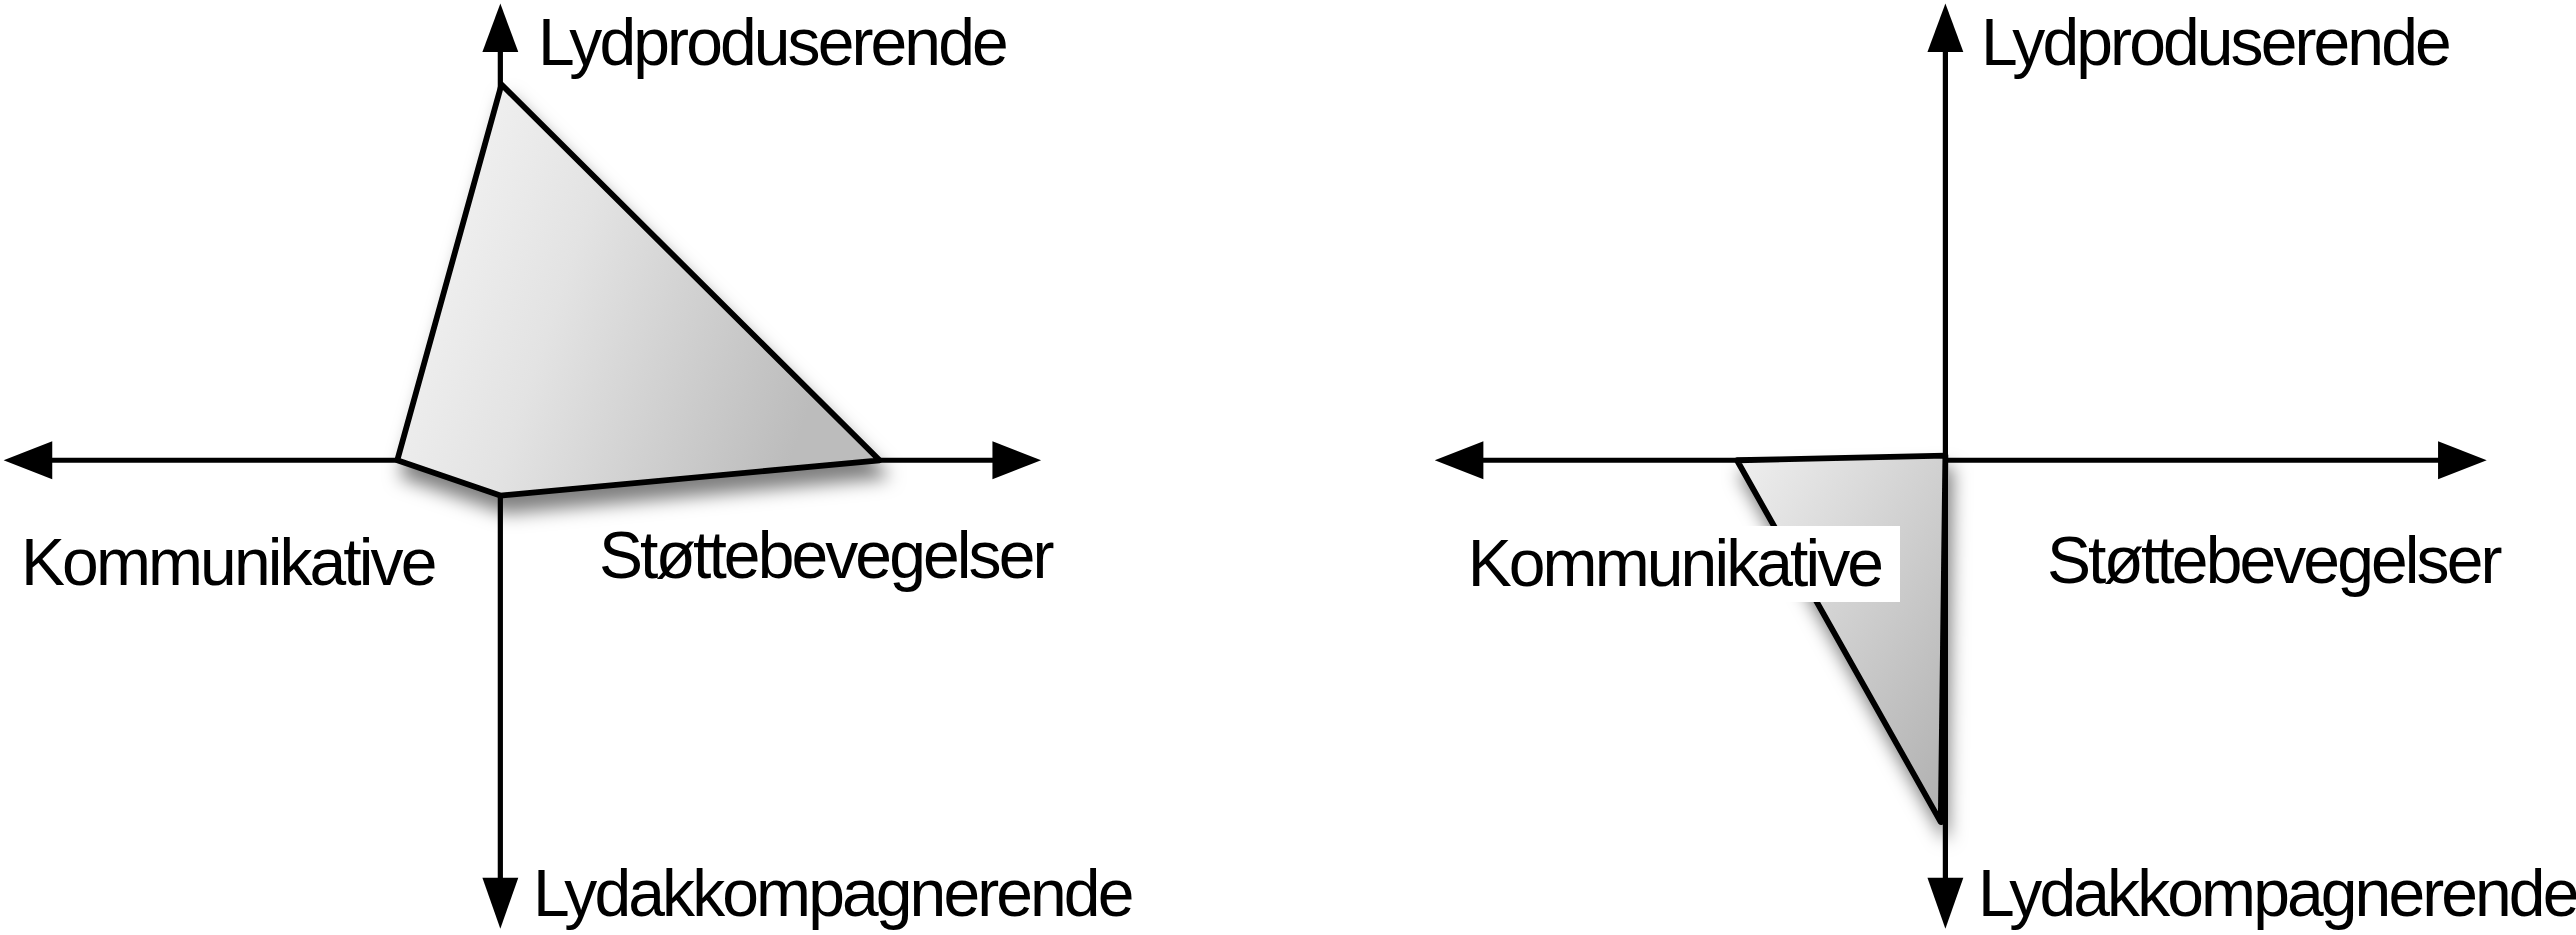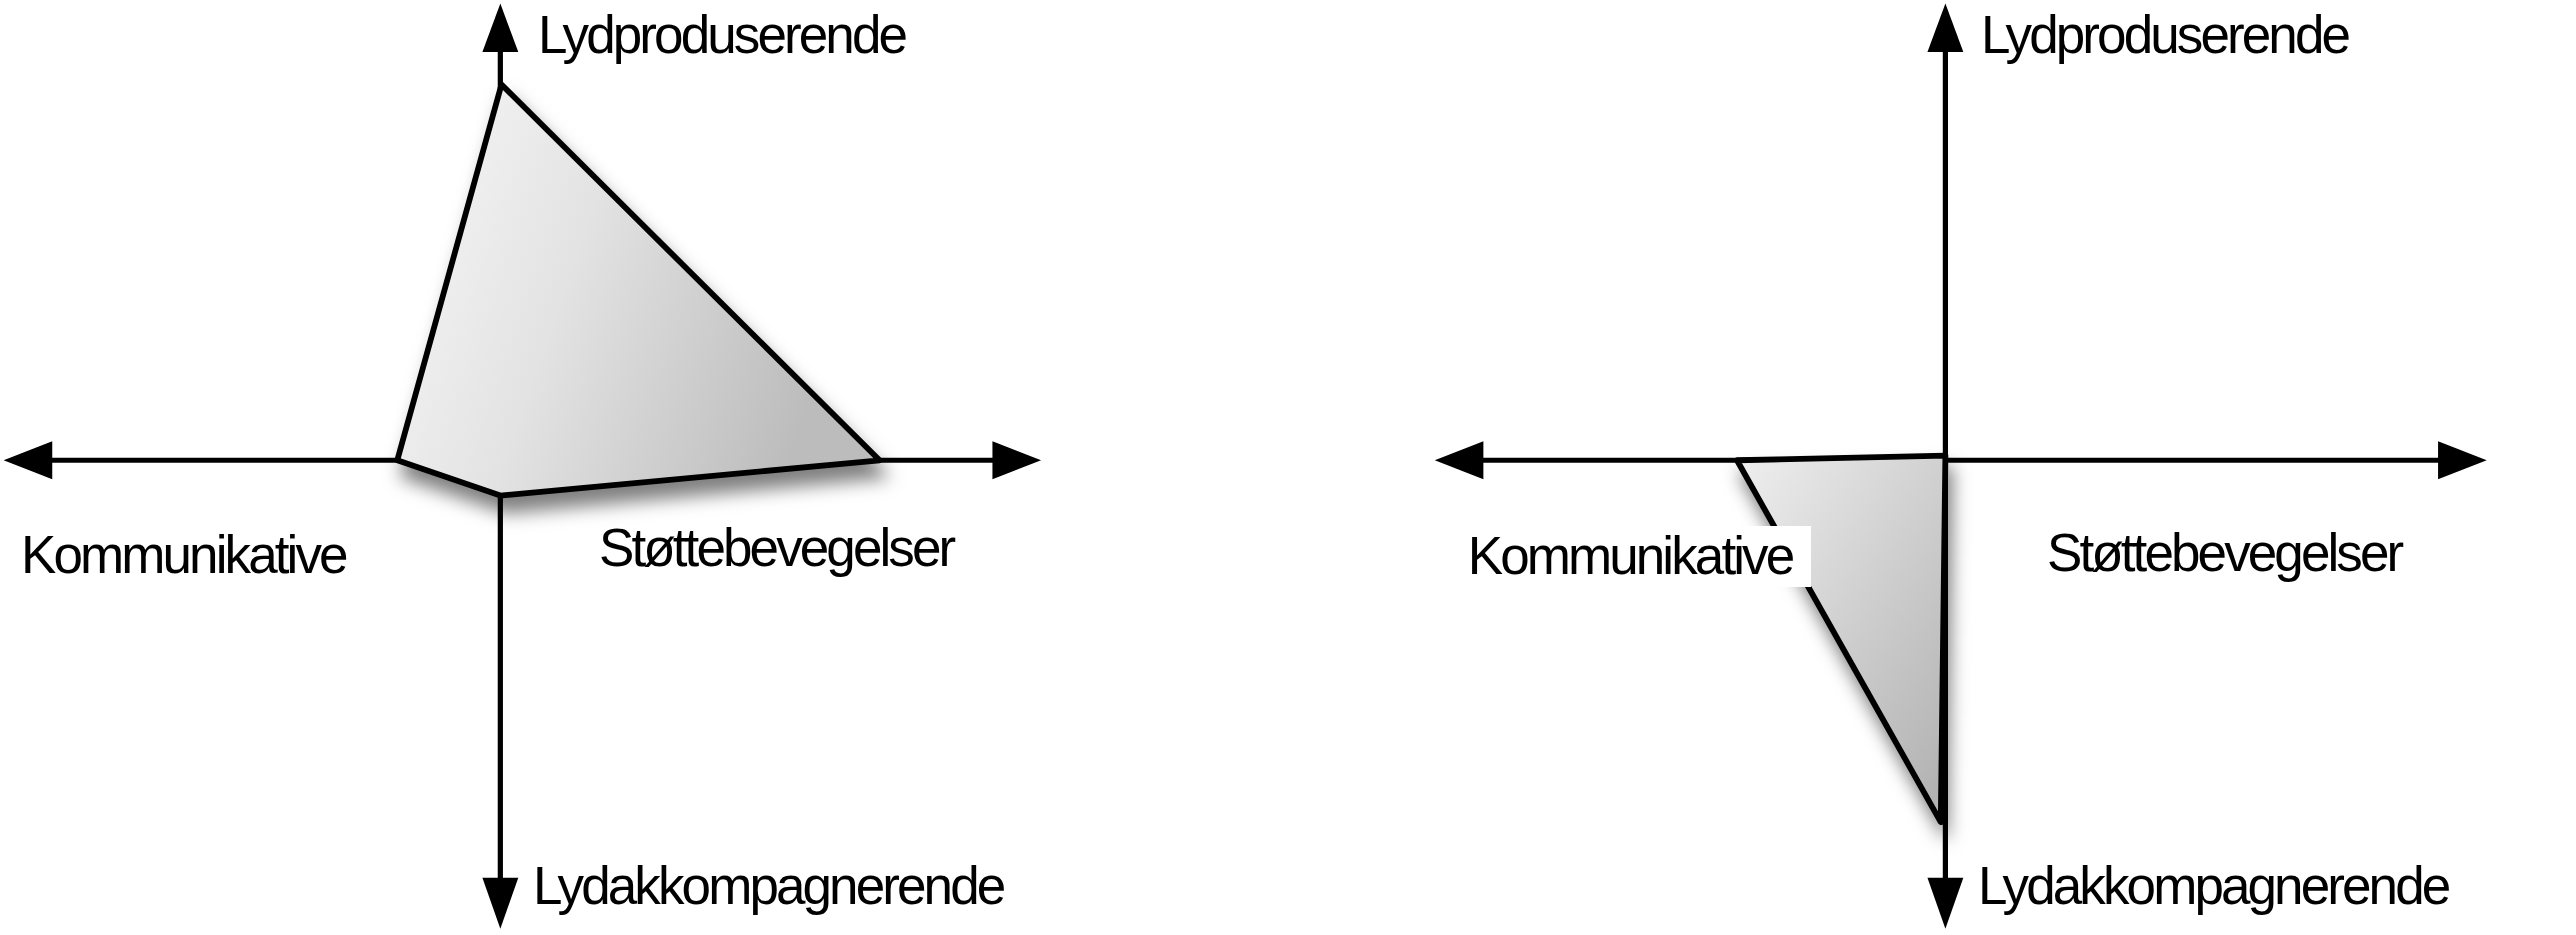--- a/index.html
+++ b/index.html
@@ -31,21 +31,21 @@
     fill: #000000;
     stroke: none;
   }
   .shape {
     stroke: #000000;
     stroke-width: 10;
     stroke-linejoin: round;
   }
   .lbl {
     position: absolute;
-    font-size: 53px;
+    font-size: 66px;
     letter-spacing: -2.9px;
     line-height: 1.149;
     color: #000000;
     white-space: nowrap;
   }
   .lbl-boxed {
     background: #ffffff;
     padding: 0 19px 0 8.7px;
   }
 </style>

